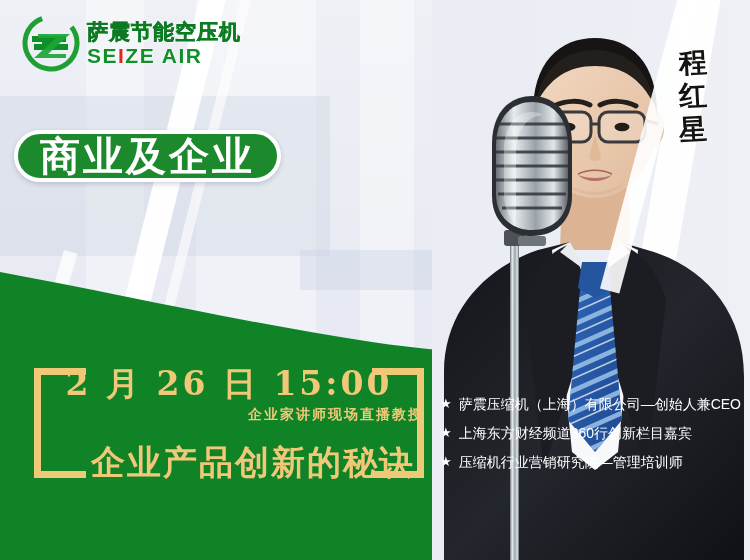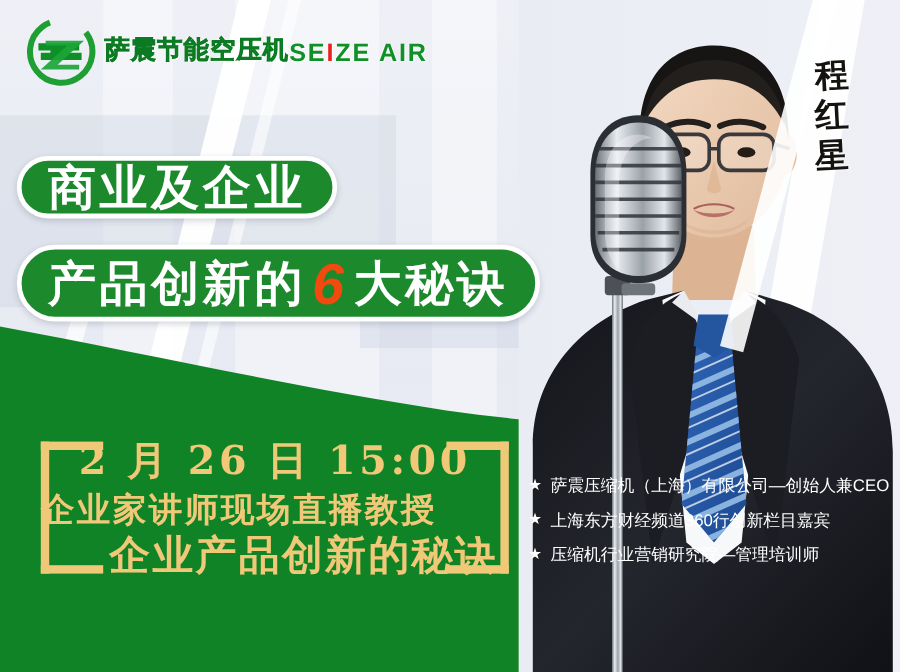--- a/index.html
+++ b/index.html
@@ -26,21 +26,21 @@
   .streak.k3{left:688px;top:-40px;width:20px;height:340px;transform:rotate(15deg);opacity:.9;}
   .streak.k4{left:64px;top:250px;width:14px;height:200px;transform:rotate(16deg);opacity:.75;}
 
   
   .green-field{position:absolute;left:0;right:0;bottom:0;height:330px;}
   .green-field svg{display:block;width:100%;height:100%;}
 
   
   .logo{position:absolute;left:22px;top:14px;display:flex;align-items:center;gap:7px;}
   .logo-mark{position:relative;width:58px;height:58px;flex:0 0 58px;}
-  .logo-text{display:flex;flex-direction:row;line-height:1;}
+  .logo-text{display:flex;flex-direction:column;line-height:1;}
   .logo-cn{font-size:21px;font-weight:bold;color:#16a02c;letter-spacing:1px;
     -webkit-text-stroke:.6px #0c7a22;text-shadow:0 0 2px #ffffff,1px 1px 0 #ffffff;}
   .logo-en{font-size:21px;font-weight:bold;letter-spacing:1.5px;margin-top:3px;color:#0f9128;
     text-shadow:0 0 2px #ffffff,1px 1px 0 #ffffff;}
   .logo-en .red{color:#e8231f;}
 
   
   .pill{
     position:absolute;display:inline-flex;align-items:center;justify-content:center;
     background:#1c8a2c;border-radius:60px;border:4px solid #ffffff;
@@ -74,23 +74,23 @@
   .brk.left .t{left:0;top:0;width:52px;height:7px;}
   .brk.left .b{left:0;bottom:0;width:52px;height:7px;}
   .brk.right{right:0;top:12px;}
   .brk.right .v{right:0;top:0;width:7px;height:110px;}
   .brk.right .t{right:0;top:0;width:52px;height:7px;}
   .brk.right .b{right:0;bottom:0;width:52px;height:7px;}
 
   .d-line1{position:absolute;left:0;right:0;top:6px;text-align:center;
     font-family:"DejaVu Serif","Liberation Serif",serif;
     font-size:33px;font-weight:bold;color:#f0c878;letter-spacing:3px;}
-  .d-line2{position:absolute;left:0;right:0;top:50px;text-align:left;
+  .d-line2{position:absolute;left:0;right:0;top:50px;text-align:right;
     font-family:"DejaVu Serif","Liberation Serif",serif;
-    font-size:28px;font-weight:bold;color:#f0c878;letter-spacing:2px;}
+    font-size:14px;font-weight:bold;color:#f0c878;letter-spacing:2px;}
   .d-line3{position:absolute;left:0;right:0;top:84px;text-align:center;
     font-family:"DejaVu Serif","Liberation Serif",serif;
     font-size:34px;font-weight:bold;color:#f0c878;letter-spacing:2px;padding-left:48px;}
 
   
   .bullets{position:absolute;left:440px;top:396px;width:300px;color:#ffffff;}
   .bullet{display:flex;align-items:flex-start;gap:7px;margin-bottom:12px;
     font-size:14px;line-height:1.2;white-space:nowrap;}
   .bullet .star{font-size:13px;line-height:1.3;}
 </style>
@@ -253,25 +253,20 @@
     </div>
     <div class="logo-text">
       <div class="logo-cn">萨震节能空压机</div>
       <div class="logo-en"><span>SE</span><span class="red">I</span><span>ZE AIR</span></div>
     </div>
   </div>
 
   <div class="pill pill-1">
     <span>商业及企业</span>
   </div>
-  <div class="pill pill-2">
-    <span>产品创新的</span>
-    <span class="six">6</span>
-    <span>大秘诀</span>
-  </div>
 
   <div class="vname">
     <span>程</span>
     <span>红</span>
     <span>星</span>
   </div>
 
   <div class="datebox">
     <div class="brk left">
       <i class="v"></i>

